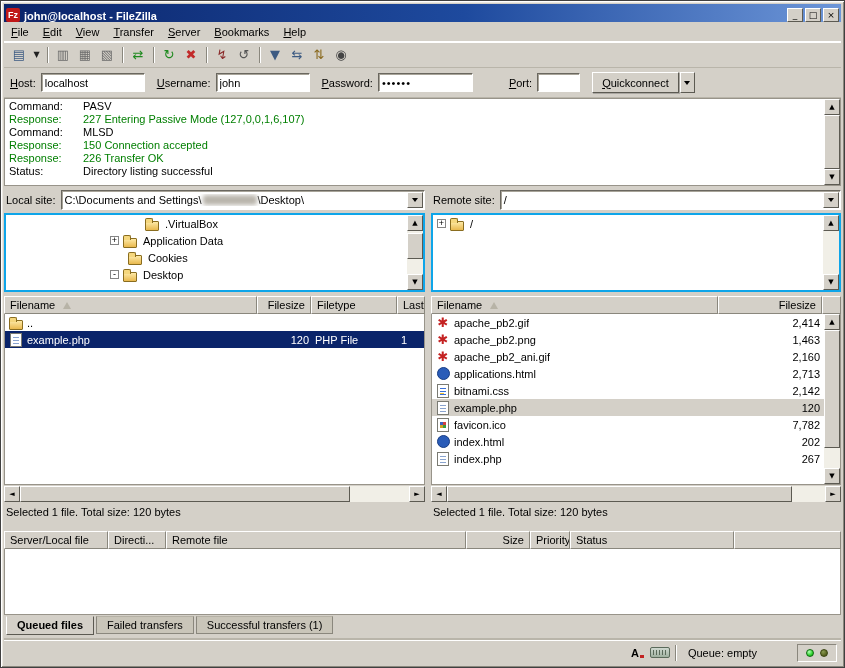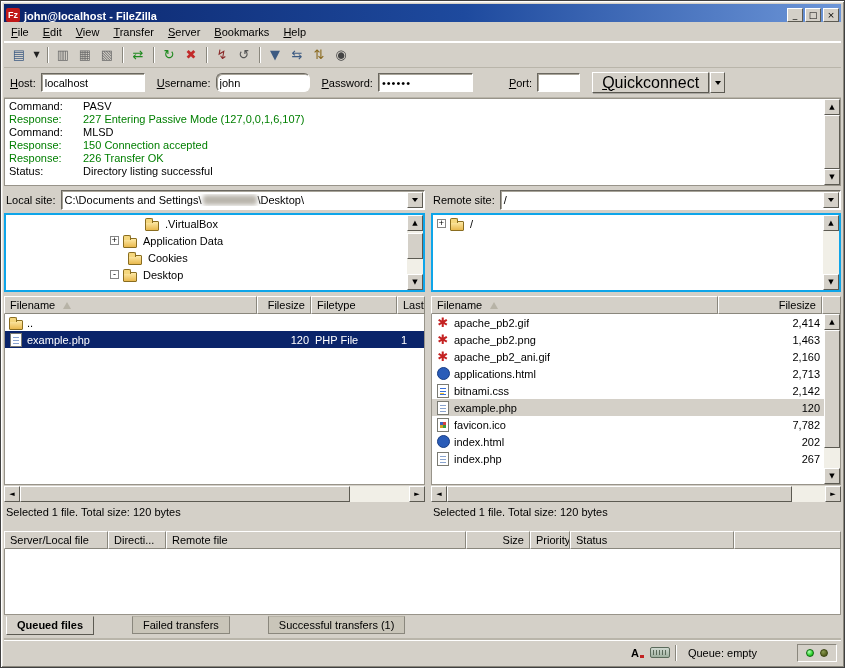--- a/index.html
+++ b/index.html
@@ -39,25 +39,25 @@
   .tb-btn.sep-before::before { content:""; position:absolute; left:-6px; top:2px; bottom:2px;
             border-left:1px solid #8a877d; border-right:1px solid #fff; }
 
   
   .quickbar { position:absolute; left:3px; top:67px; right:3px; height:30px; display:flex; align-items:center;
               padding:0 6px; border-bottom:1px solid #b9b5aa; }
   .qc-label { margin-right:5px; white-space:nowrap; }
   .tfield { height:19px; font-size:11px; font-family:"Liberation Sans",sans-serif; padding:1px 3px; background:#fff;
             border:1px solid; border-color:#6a675f #fff #fff #6a675f; box-shadow: inset 1px 1px 0 #a8a499; outline:none; }
   .f-host { width:104px; margin-right:12px; }
-  .f-user { width:94px; margin-right:12px;border-radius:6px; }
+  .f-user { width:94px; margin-right:12px; }
   .f-pass { width:95px; margin-right:36px; letter-spacing:1px; }
   .f-port { width:43px; margin-right:12px; }
   .qc-btn { height:21px; padding:0 9px; background:#d4d0c8; border:1px solid; border-color:#fff #5c5a52 #5c5a52 #fff;
-            box-shadow:1px 1px 0 #0003; font-size:16px; display:flex; align-items:center; }
+            box-shadow:1px 1px 0 #0003; font-size:11px; display:flex; align-items:center; }
   .qc-dd { width:15px; height:21px; background:#d4d0c8; border:1px solid; border-color:#fff #5c5a52 #5c5a52 #fff;
            margin-left:1px; display:flex; align-items:center; justify-content:center; }
 
   .tri-down { width:0; height:0; border-left:3px solid transparent; border-right:3px solid transparent; border-top:4px solid #000; }
 
   
   .log { position:absolute; left:3px; top:97px; right:3px; height:88px; background:#fff;
          border:1px solid #98948a; overflow:hidden; }
   .log-lines { padding:1px 20px 0 4px; }
   .log-line { display:flex; line-height:13px; white-space:nowrap; }
@@ -139,21 +139,21 @@
         background-position:0 0, 0 100%; }
   .fic.ic-ico::after { content:""; position:absolute; left:5px; top:5px; width:6px; height:6px;
         background:conic-gradient(#d04040 0 25%, #3a9a3a 0 50%, #d0a020 0 75%, #3a60c0 0); }
 
   
   .queue { position:absolute; left:3px; right:3px; top:530px; display:flex; flex-direction:column; }
   .queue-head { display:flex; height:18px; flex:none; }
   .qw0 { width:104px; } .qw1 { width:58px; } .qw2 { width:300px; } .qw3 { width:64px; justify-content:flex-end; }
   .qw4 { width:40px; } .qw5 { width:164px; } .qfill { flex:1; }
   .queue-body { height:66px; background:#fff; border:1px solid #98948a; border-top:none; flex:none; }
-  .tabs { height:21px; display:flex; align-items:flex-start; padding:1px 0 0 2px;gap:36px; }
+  .tabs { height:21px; display:flex; align-items:flex-start; padding:1px 0 0 2px; }
   .tab { height:18px; padding:2px 10px 0; background:#c9c5b9; border:1px solid #8a877d; border-top:1px solid #b5b1a5;
          margin-right:2px; }
   .tab.active { background:#d4d0c8; border-color:#fff #5c5a52 #5c5a52 #fff; border-top-color:#d4d0c8; height:19px; }
   .tab.active .tab-label { font-weight:bold; }
 
   
   .statusbar { position:absolute; left:3px; right:3px; bottom:3px; height:24px; display:flex; align-items:center;
                border-top:1px solid #fff; box-shadow:0 -2px 0 #b9b5aa; padding:0 4px; }
   .st-fill { flex:1; }
   .etchv { width:2px; height:16px; border-left:1px solid #8a877d; border-right:1px solid #fff; margin:0 5px; }

